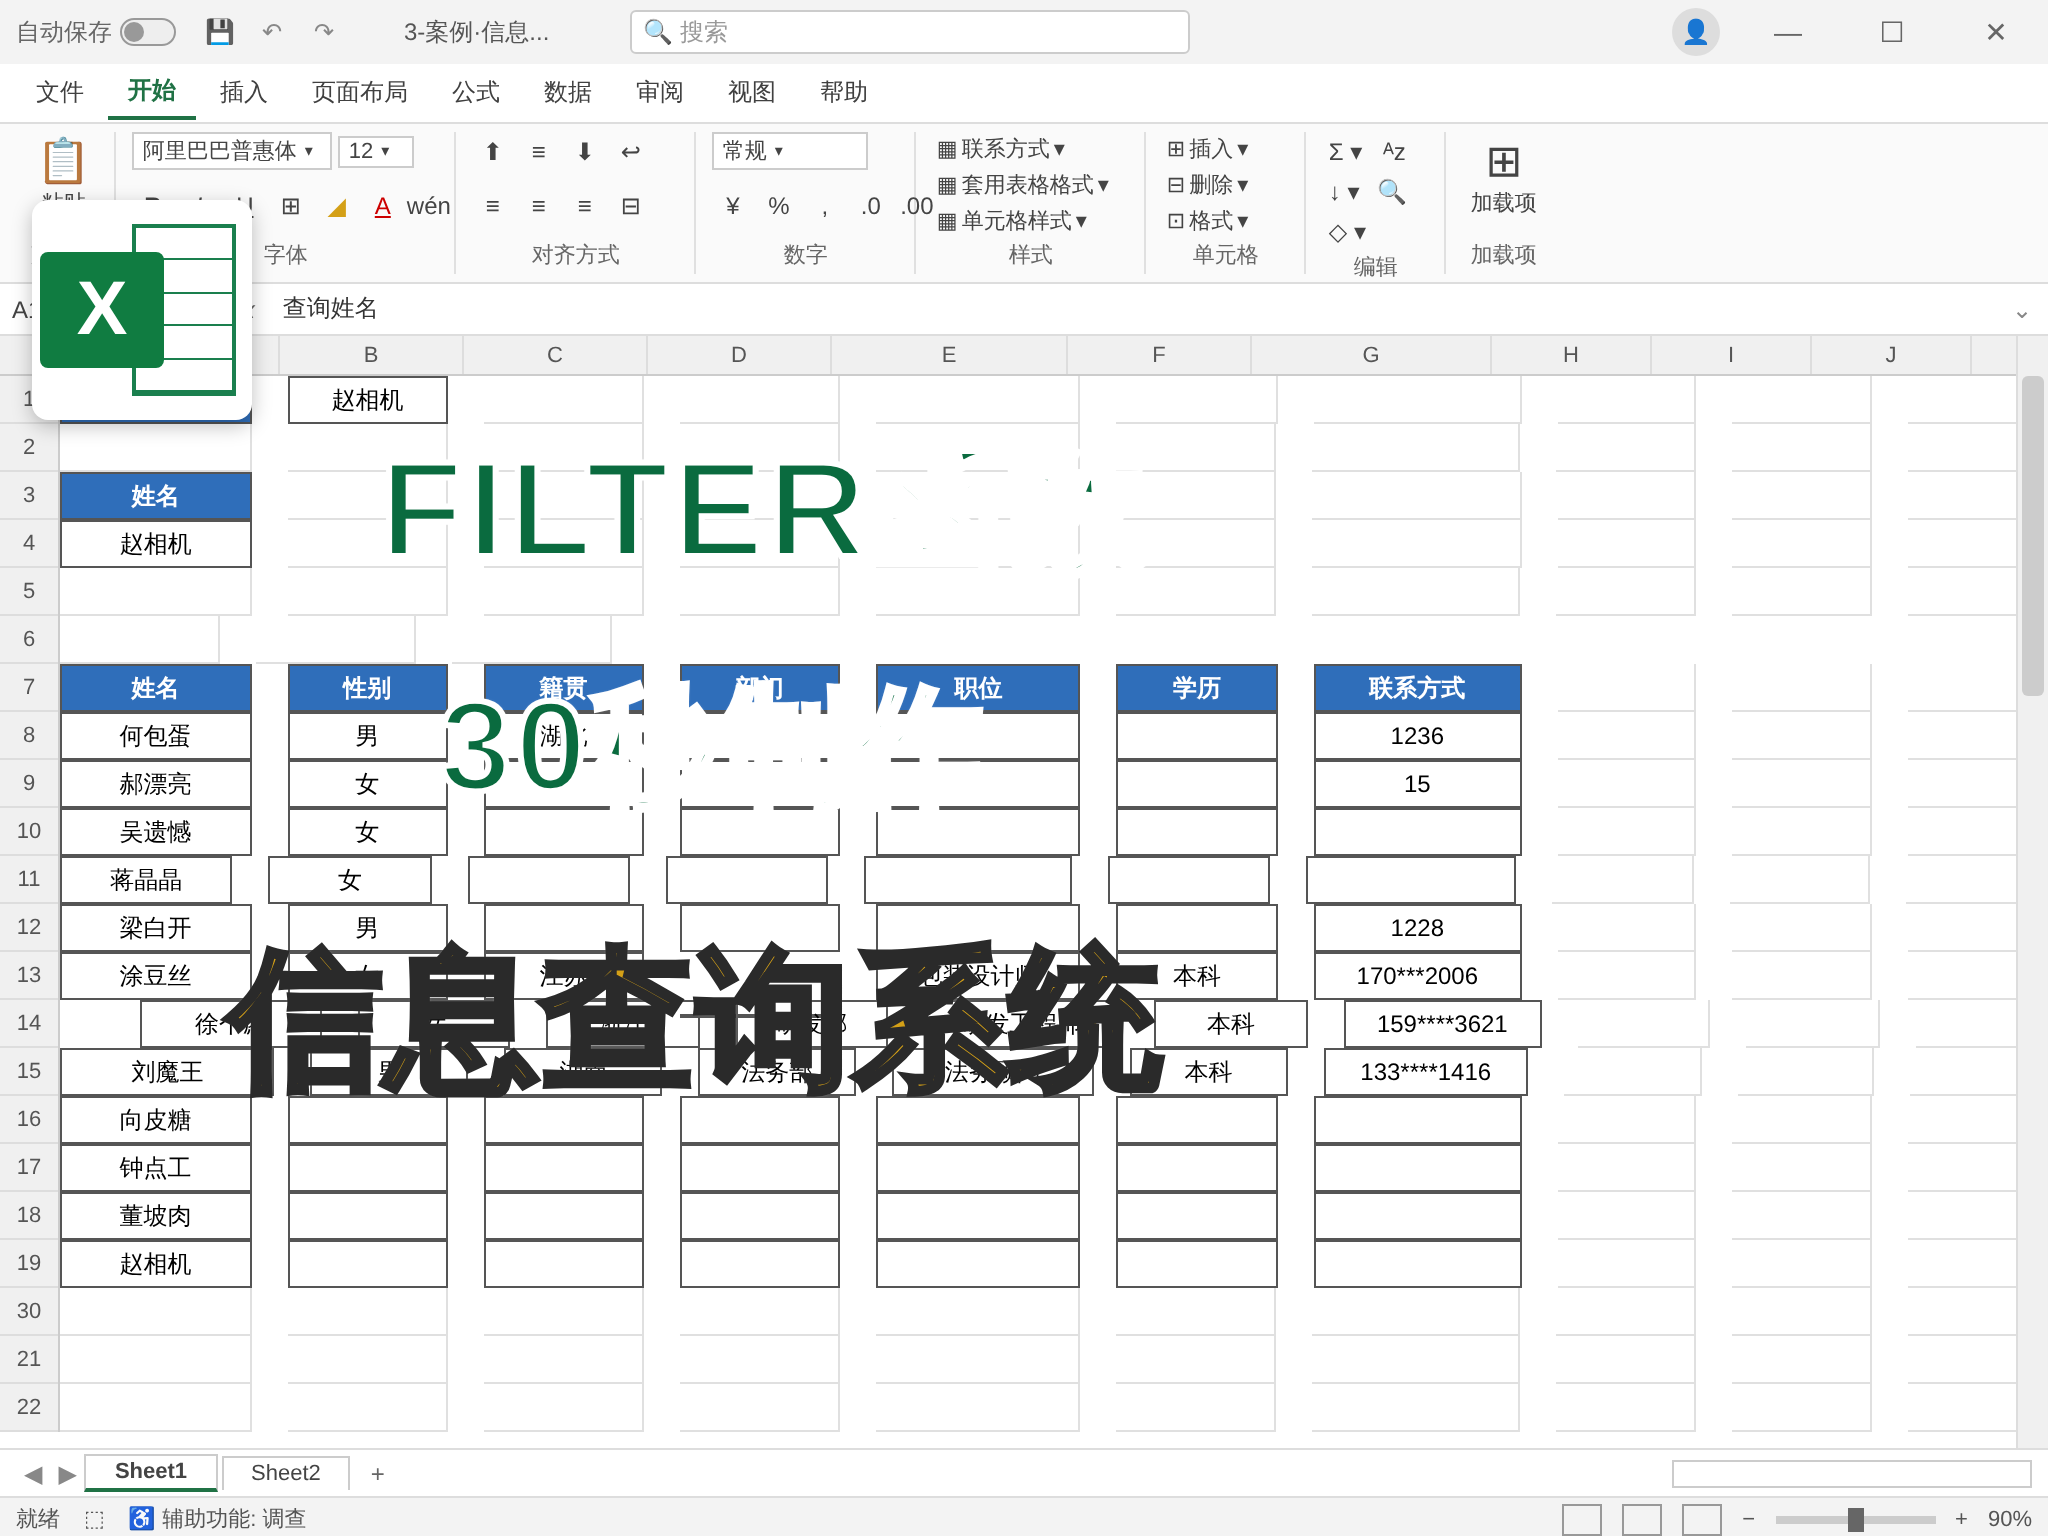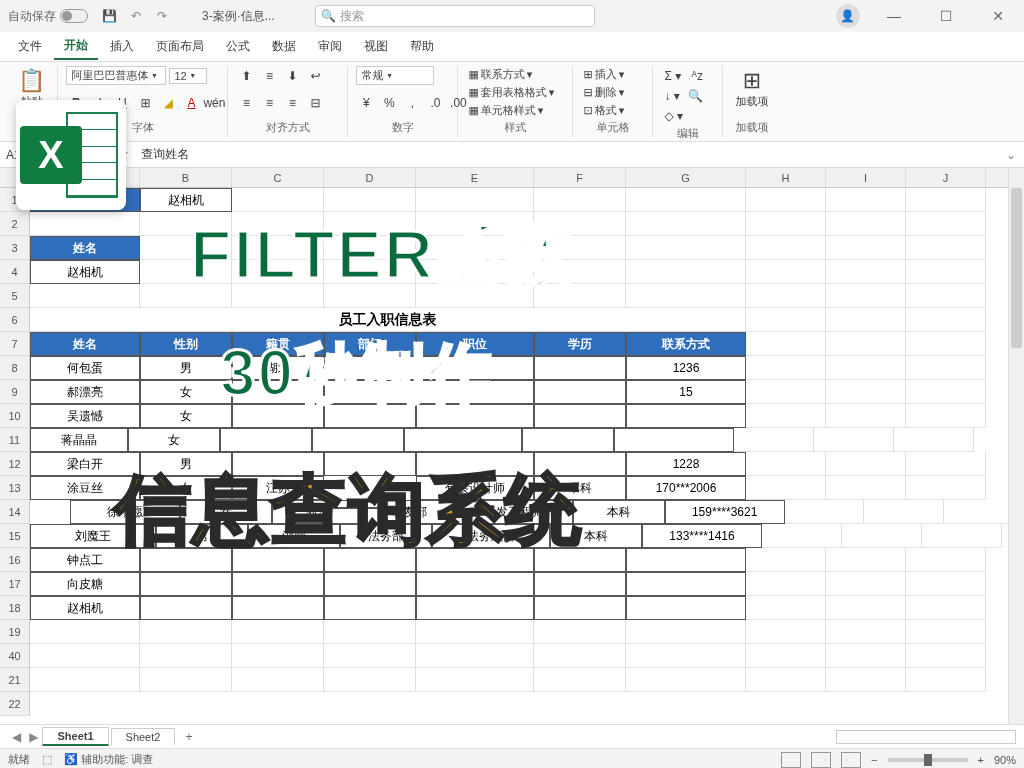--- a/index.html
+++ b/index.html
@@ -47,21 +47,21 @@
 .fb-caret { padding: 0 8px; color: #888; }
 
 
 .grid { position: relative; height: 556px; display: flex; }
 .rowhdrs { width: 30px; background: #f0f0f0; border-right: 1px solid #ccc; }
 .rowhdr { height: 24px; border-bottom: 1px solid #ddd; display: flex; align-items: center; justify-content: center; color: #555; font-size: 11px; }
 .gridbody { flex: 1; position: relative; overflow: hidden; }
 .colhdrs { height: 20px; display: flex; background: #f0f0f0; border-bottom: 1px solid #ccc; }
 .colhdr { border-right: 1px solid #ddd; display: flex; align-items: center; justify-content: center; color: #555; font-size: 11px; }
 .cells { position: relative; }
-.row { display: flex; height: 24px; }
+.row { display: flex; height: 24px; gap: 18px; }
 .cell { border-right: 1px solid #e0e0e0; border-bottom: 1px solid #e0e0e0; padding: 0 4px; display: flex; align-items: center; justify-content: center; font-size: 12px; overflow: hidden; white-space: nowrap; }
 .bluehdr { background: #2f6eba; color: #fff; font-weight: bold; border-right: 1px solid #fff; }
 .tablecell { border: 1px solid #555; }
 .mergetitle { font-weight: bold; font-size: 14px; justify-content: center; }
 .corner { width: 30px; height: 20px; background: #f0f0f0; border-right:1px solid #ccc; border-bottom:1px solid #ccc; }
 
 
 .overlay { position: absolute; font-weight: 900; -webkit-text-stroke: 3px #fff; text-shadow: 0 0 2px #fff; pointer-events: none; white-space: nowrap; z-index: 100; letter-spacing: 2px; }
 .ov1 { top: 210px; left: 190px; font-size: 68px; color: #0a6b3f; }
 .ov2 { top: 330px; left: 220px; font-size: 64px; color: #0a6b3f; }
@@ -258,21 +258,21 @@
         <div class="rowhdr">10</div>
         <div class="rowhdr">11</div>
         <div class="rowhdr">12</div>
         <div class="rowhdr">13</div>
         <div class="rowhdr">14</div>
         <div class="rowhdr">15</div>
         <div class="rowhdr">16</div>
         <div class="rowhdr">17</div>
         <div class="rowhdr">18</div>
         <div class="rowhdr">19</div>
-        <div class="rowhdr">40</div>
+        <div class="rowhdr">30</div>
         <div class="rowhdr">21</div>
         <div class="rowhdr">22</div>
       </div>
   </div>
   <div class="gridbody">
     <div class="colhdrs" id="colhdrs">
         <div class="colhdr" style="width: 110px;">A</div>
         <div class="colhdr" style="width: 92px;">B</div>
         <div class="colhdr" style="width: 92px;">C</div>
         <div class="colhdr" style="width: 92px;">D</div>
@@ -338,21 +338,20 @@
           <div class="cell " style="width: 92px;"></div>
           <div class="cell " style="width: 92px;"></div>
           <div class="cell " style="width: 118px;"></div>
           <div class="cell " style="width: 92px;"></div>
           <div class="cell " style="width: 120px;"></div>
           <div class="cell " style="width: 80px;"></div>
           <div class="cell " style="width: 80px;"></div>
           <div class="cell " style="width: 80px;"></div>
         </div>
         <div class="row">
-          <div class="cell mergetitle" style="width: 716px;">员工入职信息表</div>
           <div class="cell " style="width: 80px;"></div>
           <div class="cell " style="width: 80px;"></div>
           <div class="cell " style="width: 80px;"></div>
         </div>
         <div class="row">
           <div class="cell bluehdr tablecell" style="width: 110px;">姓名</div>
           <div class="cell bluehdr tablecell" style="width: 92px;">性别</div>
           <div class="cell bluehdr tablecell" style="width: 92px;">籍贯</div>
           <div class="cell bluehdr tablecell" style="width: 92px;">部门</div>
           <div class="cell bluehdr tablecell" style="width: 118px;">职位</div>
@@ -452,33 +451,45 @@
           <div class="cell tablecell" style="width: 92px;">湖南</div>
           <div class="cell tablecell" style="width: 92px;">法务部</div>
           <div class="cell tablecell" style="width: 118px;">法务顾问</div>
           <div class="cell tablecell" style="width: 92px;">本科</div>
           <div class="cell tablecell" style="width: 120px;">133****1416</div>
           <div class="cell " style="width: 80px;"></div>
           <div class="cell " style="width: 80px;"></div>
           <div class="cell " style="width: 80px;"></div>
         </div>
         <div class="row">
+          <div class="cell tablecell" style="width: 110px;">向皮糖</div>
+          <div class="cell tablecell" style="width: 92px;"></div>
+          <div class="cell tablecell" style="width: 92px;"></div>
+          <div class="cell tablecell" style="width: 92px;"></div>
+          <div class="cell tablecell" style="width: 118px;"></div>
+          <div class="cell tablecell" style="width: 92px;"></div>
+          <div class="cell tablecell" style="width: 120px;"></div>
+          <div class="cell " style="width: 80px;"></div>
+          <div class="cell " style="width: 80px;"></div>
+          <div class="cell " style="width: 80px;"></div>
+        </div>
+        <div class="row">
           <div class="cell tablecell" style="width: 110px;">钟点工</div>
           <div class="cell tablecell" style="width: 92px;"></div>
           <div class="cell tablecell" style="width: 92px;"></div>
           <div class="cell tablecell" style="width: 92px;"></div>
           <div class="cell tablecell" style="width: 118px;"></div>
           <div class="cell tablecell" style="width: 92px;"></div>
           <div class="cell tablecell" style="width: 120px;"></div>
           <div class="cell " style="width: 80px;"></div>
           <div class="cell " style="width: 80px;"></div>
           <div class="cell " style="width: 80px;"></div>
         </div>
         <div class="row">
-          <div class="cell tablecell" style="width: 110px;">向皮糖</div>
+          <div class="cell tablecell" style="width: 110px;">董坡肉</div>
           <div class="cell tablecell" style="width: 92px;"></div>
           <div class="cell tablecell" style="width: 92px;"></div>
           <div class="cell tablecell" style="width: 92px;"></div>
           <div class="cell tablecell" style="width: 118px;"></div>
           <div class="cell tablecell" style="width: 92px;"></div>
           <div class="cell tablecell" style="width: 120px;"></div>
           <div class="cell " style="width: 80px;"></div>
           <div class="cell " style="width: 80px;"></div>
           <div class="cell " style="width: 80px;"></div>
         </div>

